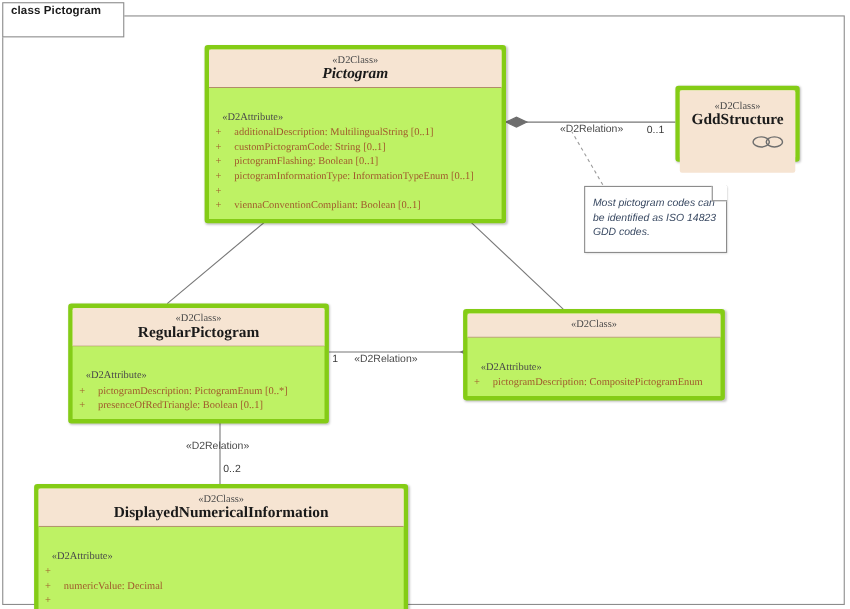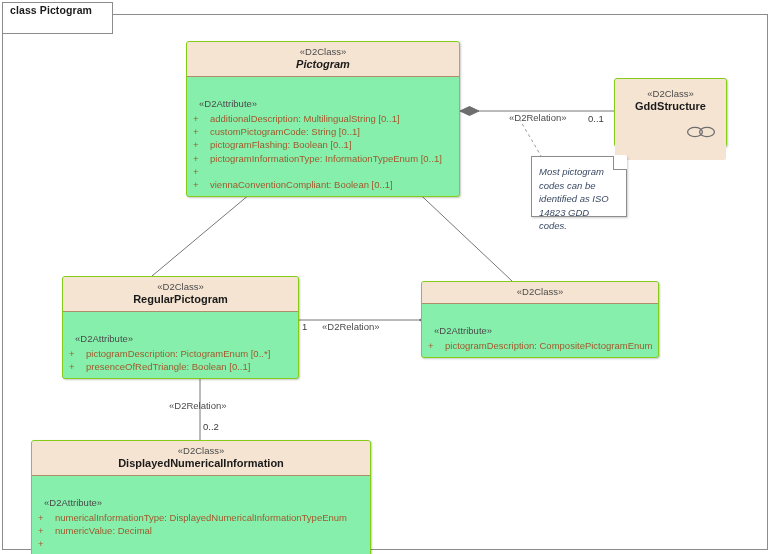--- a/index.html
+++ b/index.html
@@ -20,28 +20,28 @@
                     overflow:hidden;}
   .frame-tab-corner:before{content:"";position:absolute;left:-6px;top:-2px;
         width:24px;height:24px;border-left:1px solid #8c8c8c;
         transform:rotate(35deg);transform-origin:top left;}
 
   
   #wires{position:absolute;left:0;top:0;width:773px;height:554px;}
 
   
   .uml{position:absolute;box-sizing:border-box;
-       border:1px solid #84cc16;border-radius:3px;
-       background:#86efac;
-       box-shadow:1px 1px 2px rgba(0,0,0,.22);}
+       border:4px solid #84cc16;border-radius:3px;
+       background:#bef264;
+       box-shadow:1px 1px 2px rgba(0,0,0,.22);font-family:Liberation Serif, serif;}
   .uml .hdr{background:#f6e4d2;border-bottom:1px solid #b08d6a;
             border-radius:2px 2px 0 0;
             padding:4px 6px 5px;text-align:center;}
   .stereo{font-size:9.5px;color:#4a4a4a;line-height:12px;}
-  .cname{font-size:11px;font-weight:bold;color:#1a1a1a;line-height:13px;}
+  .cname{font-size:14px;font-weight:bold;color:#1a1a1a;line-height:13px;}
   .cname.ital{font-style:italic;}
   .uml .body{padding:20px 6px 5px 6px;}
   .attr-stereo{font-size:9.5px;color:#4a4a4a;margin:1px 0 2px 6px;line-height:12px;}
   .attr{font-size:9.5px;color:#a05a2c;line-height:13.2px;white-space:nowrap;
         display:flex;}
   .attr .vis{display:inline-block;width:17px;flex:0 0 17px;color:#a05a2c;}
 
   
   .gdd-icon{position:absolute;right:10px;bottom:8px;width:30px;height:12px;}
 
@@ -144,21 +144,21 @@
     <div class="hdr" style="border-bottom:none;background:#f6e4d2;border-radius:2px;height:100%;padding-top:9px;">
       <div class="stereo">«D2Class»</div>
       <div class="cname">GddStructure</div>
     </div>
     <svg class="gdd-icon" viewBox="0 0 30 12">
       <ellipse cx="9" cy="6" rx="7.4" ry="4.6" fill="none" stroke="#6e6e6e" stroke-width="1.3"></ellipse>
       <ellipse cx="21" cy="6" rx="7.4" ry="4.6" fill="none" stroke="#6e6e6e" stroke-width="1.3"></ellipse>
     </svg>
   </div>
 
-  <div class="note" style="left:531px;top:156px;width:96px;height:61px;">
+  <div class="note" style="left:531px;top:169px;width:130px;height:61px;">
     <div class="fold"></div>
     <div class="ntext">Most pictogram codes can be identified as ISO 14823 GDD codes.</div>
   </div>
 
   <div class="uml" style="left:62px;top:276px;width:237px;">
     <div class="hdr">
       <div class="stereo">«D2Class»</div>
       <div class="cname">RegularPictogram</div>
     </div>
     <div class="body">
@@ -189,21 +189,20 @@
 
   <div class="uml" style="left:31px;top:440px;width:340px;">
     <div class="hdr">
       <div class="stereo">«D2Class»</div>
       <div class="cname">DisplayedNumericalInformation</div>
     </div>
     <div class="body">
       <div class="attr-stereo">«D2Attribute»</div>
       <div class="attr">
         <span class="vis">+</span>
-        <span>numericalInformationType: DisplayedNumericalInformationTypeEnum</span>
       </div>
       <div class="attr">
         <span class="vis">+</span>
         <span>numericValue: Decimal</span>
       </div>
       <div class="attr">
         <span class="vis">+</span>
       </div>
     </div>
   </div>

